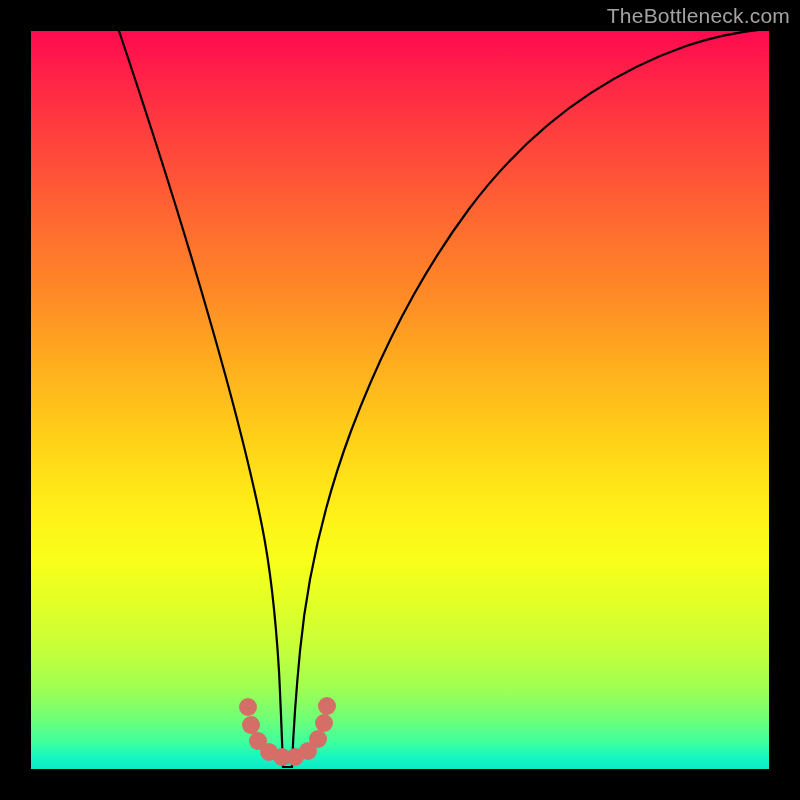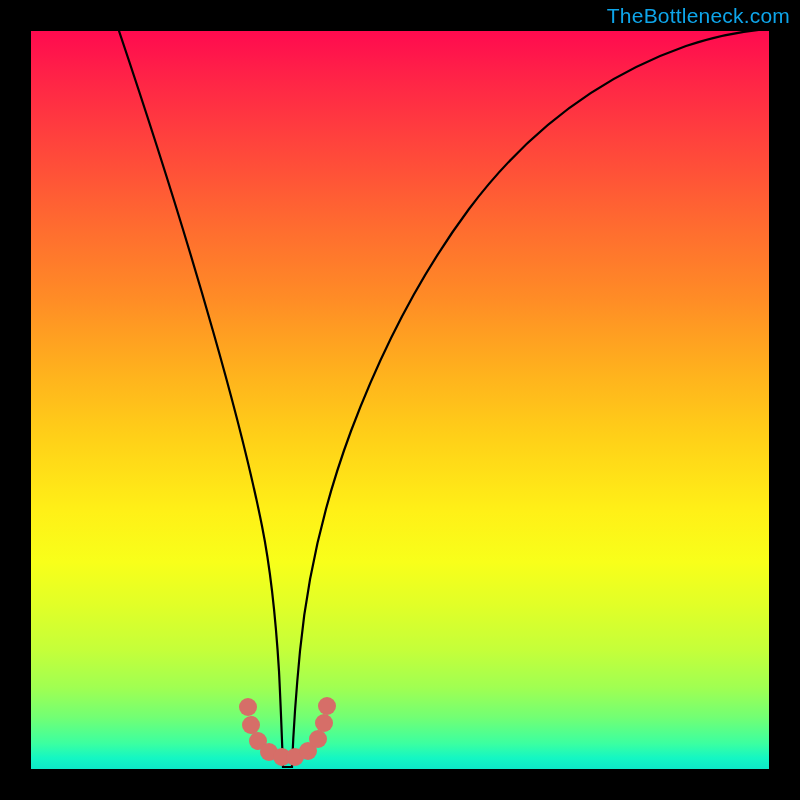--- a/index.html
+++ b/index.html
@@ -51,21 +51,21 @@
     );
   }
   svg.curve {
     position: absolute;
     inset: 0;
   }
   .watermark {
     position: absolute;
     top: 4px;
     right: 10px;
-    color: #0ea5e9;
+    color: #a3a3a3;
     font-size: 21px;
     font-weight: 400;
     letter-spacing: 0.2px;
     user-select: none;
   }
 </style>
 </head>
 <body>
 
 <div class="frame">

